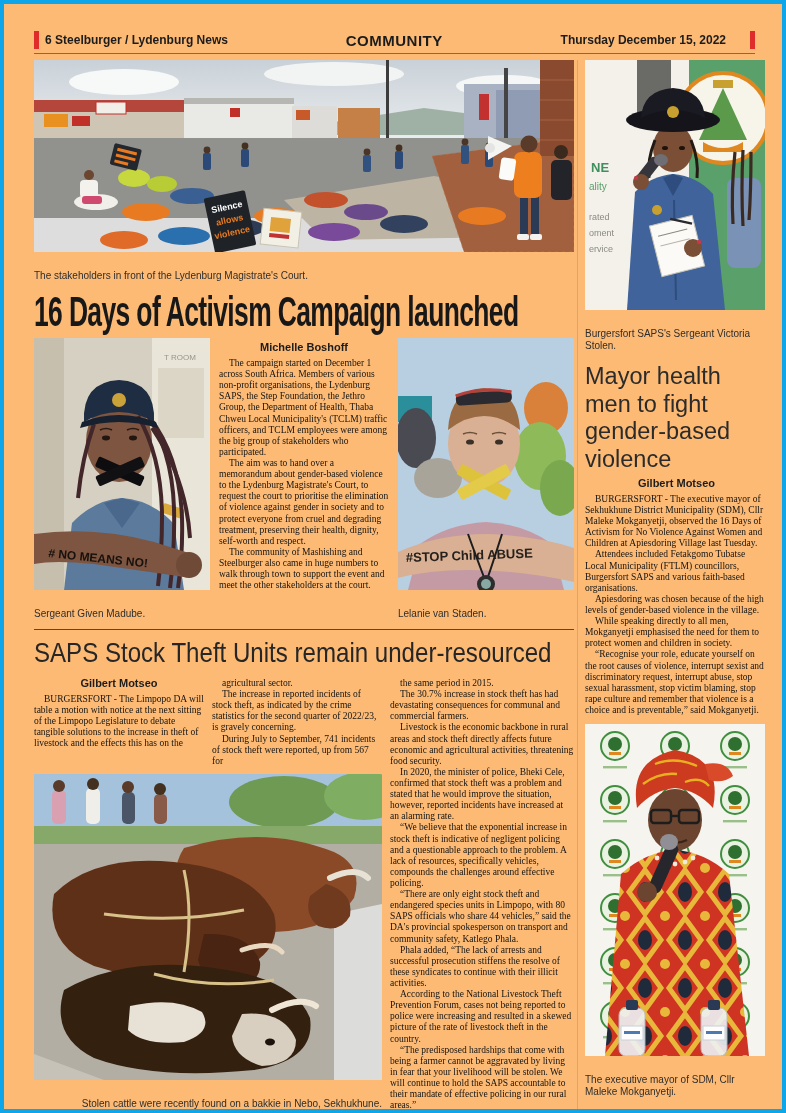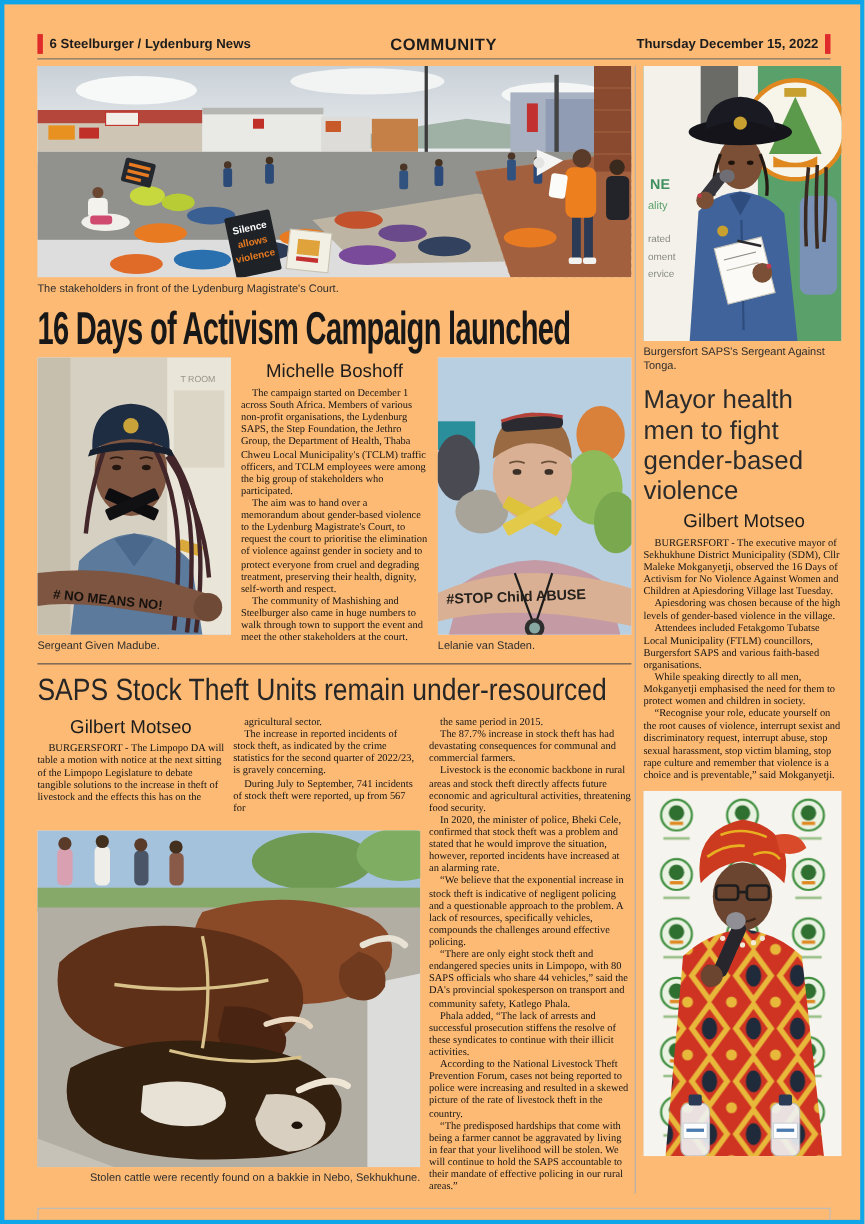--- a/index.html
+++ b/index.html
@@ -13,37 +13,37 @@
     font-family: "Liberation Sans", sans-serif;
     color: #1c1c1c;
     overflow: hidden;
     border: 4px solid #0ea5e9;
   }
   
   .masthead { display:flex; align-items:center; height:20px; font-size:12px; font-weight:bold; }
   .redbar { width:5px; height:18px; background:#e02b2b; flex:0 0 auto; }
   .paper-name { margin-left:6px; white-space:nowrap; }
   .section-title { flex:1; text-align:center; font-size:15px; letter-spacing:.5px; }
-  .edition-date { white-space:nowrap; margin-right:6px; }
+  .edition-date { white-space:nowrap; margin-right:24px; }
   .mast-rule { border-bottom:1px solid #6e6e6e; margin-top:3px; }
   
   .content { display:flex; margin-top:6px; }
   .main-col { width:540px; flex:0 0 auto; }
   .aside-col { width:191px; flex:0 0 auto; margin-left:3px; border-left:1px solid #b0b0b0; padding-left:7px; }
   figure { margin:0; }
   figure svg { display:block; background:#ddd; }
-  figcaption { font-size:10px; line-height:1.2; color:#2e2e2e; padding-top:5px; }
+  figcaption { font-size:10px; line-height:1.2; color:#2e2e2e; padding-top:18px; }
   
   .squish { display:inline-block; white-space:nowrap; transform-origin:0 50%; }
   h1.head-activism { margin:6px 0 2px; font-size:42px; font-weight:bold; letter-spacing:-1px; color:#181818; height:48px; }
   h1.head-activism .squish { transform:scaleX(.63); }
   h2.head-stock { margin:7px 0 3px; font-size:28px; font-weight:400; color:#262626; height:34px; }
   h2.head-stock .squish { transform:scaleX(.86); }
   h2.head-mayor { margin:11px 0 3px; font-size:23.5px; line-height:1.18; font-weight:400; color:#2b2b2b; }
-  .byline { text-align:center; font-size:17px; font-weight:normal; margin:3px 0 5px; }
+  .byline { text-align:center; font-size:11px; font-weight:bold; margin:3px 0 5px; }
   .body-text p { font-family:"Liberation Serif", serif; font-size:9.5px; line-height:1.17; text-indent:10px; color:#141414; text-align:left; }
   
   .three-col { display:grid; grid-template-columns:176px 1fr 176px; column-gap:9px; margin-top:2px; }
   .rule-dark { border-top:1px solid #4a4a4a; margin:9px 0 0; }
   
   .stock-grid { display:grid; grid-template-columns:170px 170px 184px; column-gap:8px; }
   .stock-col1 { grid-area:1/1/2/2; }
   .stock-col2 { grid-area:1/2/2/3; }
   .stock-col3 { grid-area:1/3/3/4; }
   .cattle-fig { grid-area:2/1/3/3; margin-top:6px;text-align:right; }
@@ -324,21 +324,21 @@
         <div class="stock-col2 body-text" style="padding-top:4px">
           <div>
               <p>agricultural sector.</p>
               <p>The increase in reported incidents of stock theft, as indicated by the crime statistics for the second quarter of 2022/23, is gravely concerning.</p>
               <p>During July to September, 741 incidents of stock theft were reported, up from 567 for</p>
             </div>
         </div>
         <div class="stock-col3 body-text" style="padding-top:4px">
           <div>
               <p>the same period in 2015.</p>
-              <p>The 87.7% increase in stock theft has had devastating consequences for communal and commercial farmers.</p>
+              <p>The 30.7% increase in stock theft has had devastating consequences for communal and commercial farmers.</p>
               <p>Livestock is the economic backbone in rural areas and stock theft directly affects future economic and agricultural activities, threatening food security.</p>
               <p>In 2020, the minister of police, Bheki Cele, confirmed that stock theft was a problem and stated that he would improve the situation, however, reported incidents have increased at an alarming rate.</p>
               <p>“We believe that the exponential increase in stock theft is indicative of negligent policing and a questionable approach to the problem. A lack of resources, specifically vehicles, compounds the challenges around effective policing.</p>
               <p>“There are only eight stock theft and endangered species units in Limpopo, with 80 SAPS officials who share 44 vehicles,” said the DA's provincial spokesperson on transport and community safety, Katlego Phala.</p>
               <p>Phala added, “The lack of arrests and successful prosecution stiffens the resolve of these syndicates to continue with their illicit activities.</p>
               <p>According to the National Livestock Theft Prevention Forum, cases not being reported to police were increasing and resulted in a skewed picture of the rate of livestock theft in the country.</p>
               <p>“The predisposed hardships that come with being a farmer cannot be aggravated by living in fear that your livelihood will be stolen. We will continue to hold the SAPS accountable to their mandate of effective policing in our rural areas.”</p>
             </div>
         </div>
 
@@ -454,29 +454,29 @@
             <g transform="rotate(-14 92 186)">
               <rect x="70" y="160" width="44" height="52" fill="#fbfaf6" stroke="#c8c4b8"></rect>
               <line x1="76" y1="172" x2="106" y2="172" stroke="#8a8a84"></line>
               <line x1="76" y1="182" x2="106" y2="182" stroke="#b8b4a8"></line>
               <line x1="92" y1="158" x2="112" y2="168" stroke="#2a2a2e" stroke-width="2.4"></line>
             </g>
             <circle cx="108" cy="188" r="9" fill="#7a4f35"></circle>
             <circle cx="114" cy="182" r="2.2" fill="#c8384a"></circle>
           </g>
         </svg>
-        <figcaption>Burgersfort SAPS's Sergeant Against Tonga.</figcaption>
+        <figcaption>Burgersfort SAPS's Sergeant Victoria Stolen.</figcaption>
       </figure>
 
       <h2 class="head-mayor">Mayor health men to fight gender-based violence</h2>
       <div class="byline">Gilbert Motseo</div>
       <div class="body-text">
           <p>BURGERSFORT - The executive mayor of Sekhukhune District Municipality (SDM), Cllr Maleke Mokganyetji, observed the 16 Days of Activism for No Violence Against Women and Children at Apiesdoring Village last Tuesday.</p>
+          <p>Attendees included Fetakgomo Tubatse Local Municipality (FTLM) councillors, Burgersfort SAPS and various faith-based organisations.</p>
           <p>Apiesdoring was chosen because of the high levels of gender-based violence in the village.</p>
-          <p>Attendees included Fetakgomo Tubatse Local Municipality (FTLM) councillors, Burgersfort SAPS and various faith-based organisations.</p>
           <p>While speaking directly to all men, Mokganyetji emphasised the need for them to protect women and children in society.</p>
           <p>“Recognise your role, educate yourself on the root causes of violence, interrupt sexist and discriminatory request, interrupt abuse, stop sexual harassment, stop victim blaming, stop rape culture and remember that violence is a choice and is preventable,” said Mokganyetji.</p>
         </div>
 
       <figure style="margin-top:8px">
         <svg width="180" height="332" viewBox="0 0 180 332">
           <defs>
             <pattern id="logoPat" width="60" height="54" patternUnits="userSpaceOnUse">
               <rect width="60" height="54" fill="#f6f4ee"></rect>
               <circle cx="30" cy="22" r="14" fill="#eaf2e2" stroke="#3f8f3f" stroke-width="2"></circle>
@@ -540,20 +540,21 @@
               <rect x="5" y="31" width="16" height="3" fill="#4a7ab0"></rect>
             </g>
             <g transform="translate(116,276)">
               <rect x="0" y="8" width="26" height="48" rx="7" fill="#eef3f6" opacity=".9" stroke="#b8c2ca"></rect>
               <rect x="7" y="0" width="12" height="10" rx="2" fill="#2a3a55"></rect>
               <rect x="2" y="26" width="22" height="14" fill="#fdfdfd" stroke="#c8d0d6"></rect>
               <rect x="5" y="31" width="16" height="3" fill="#4a7ab0"></rect>
             </g>
           </g>
         </svg>
+        <figcaption>The executive mayor of SDM, Cllr Maleke Mokganyetji.</figcaption>
       </figure>
 
     </aside>
   </div>
 
   <footer class="footer-box">
     
     
   </footer>
 

